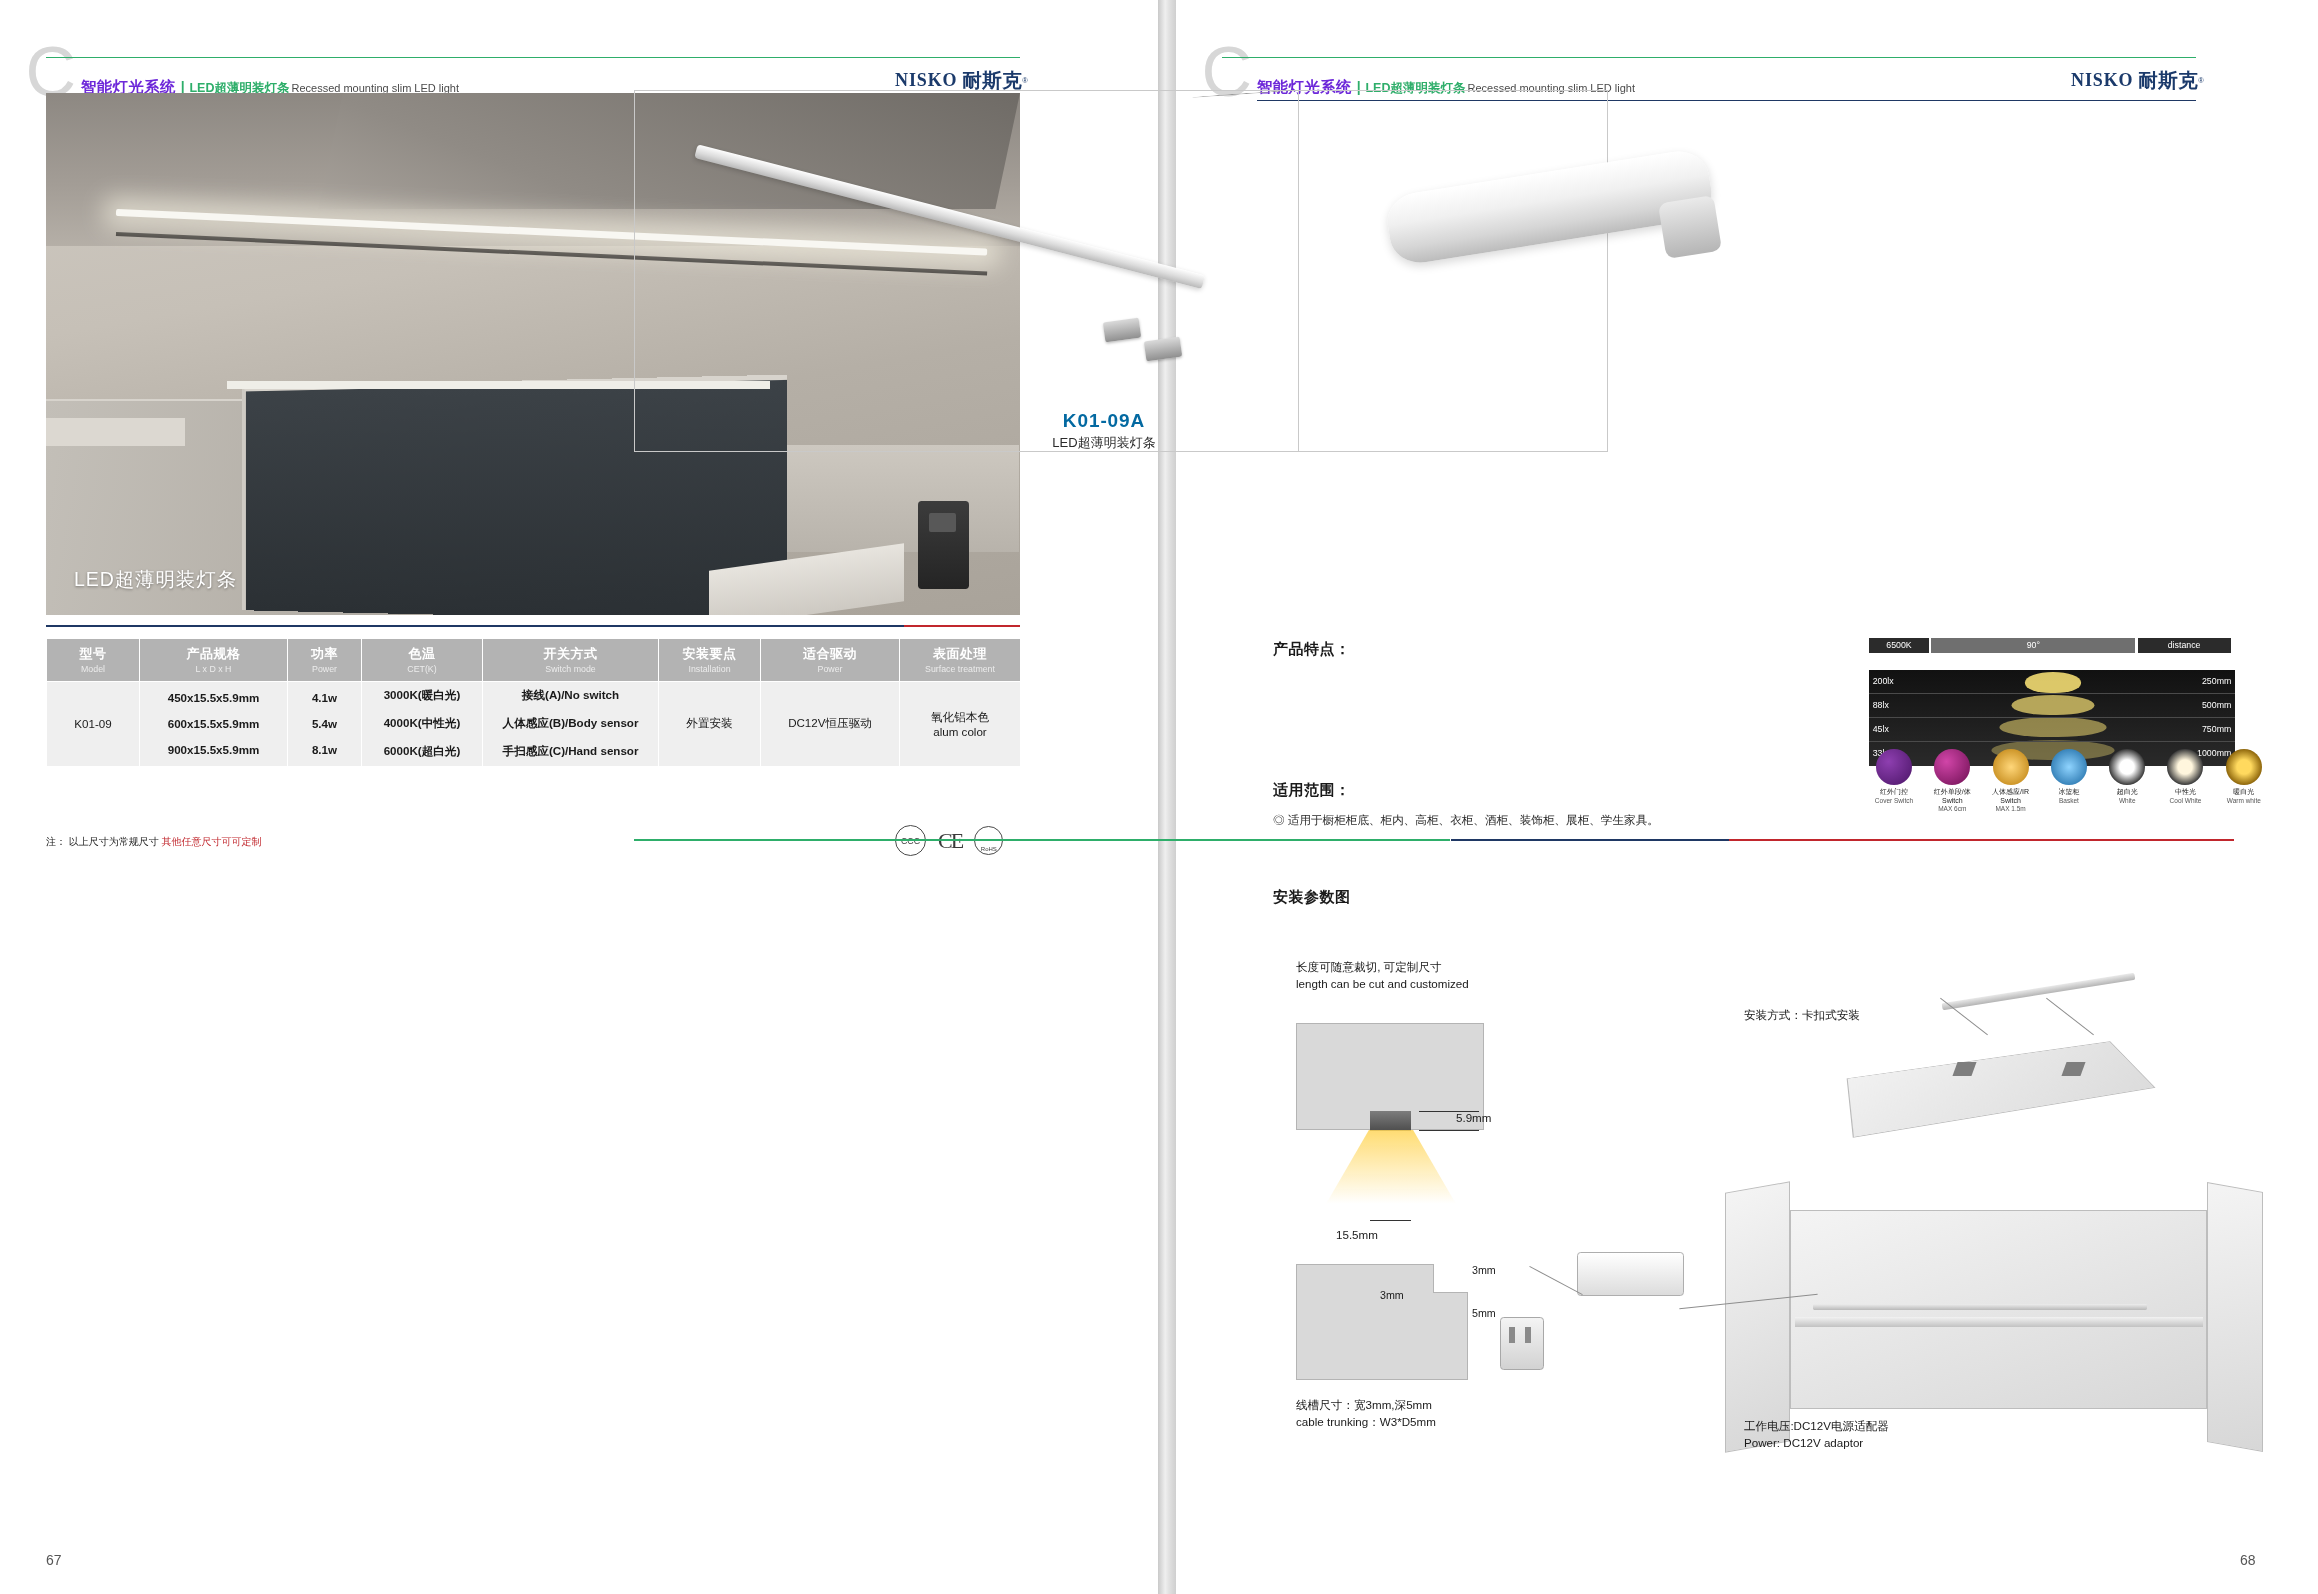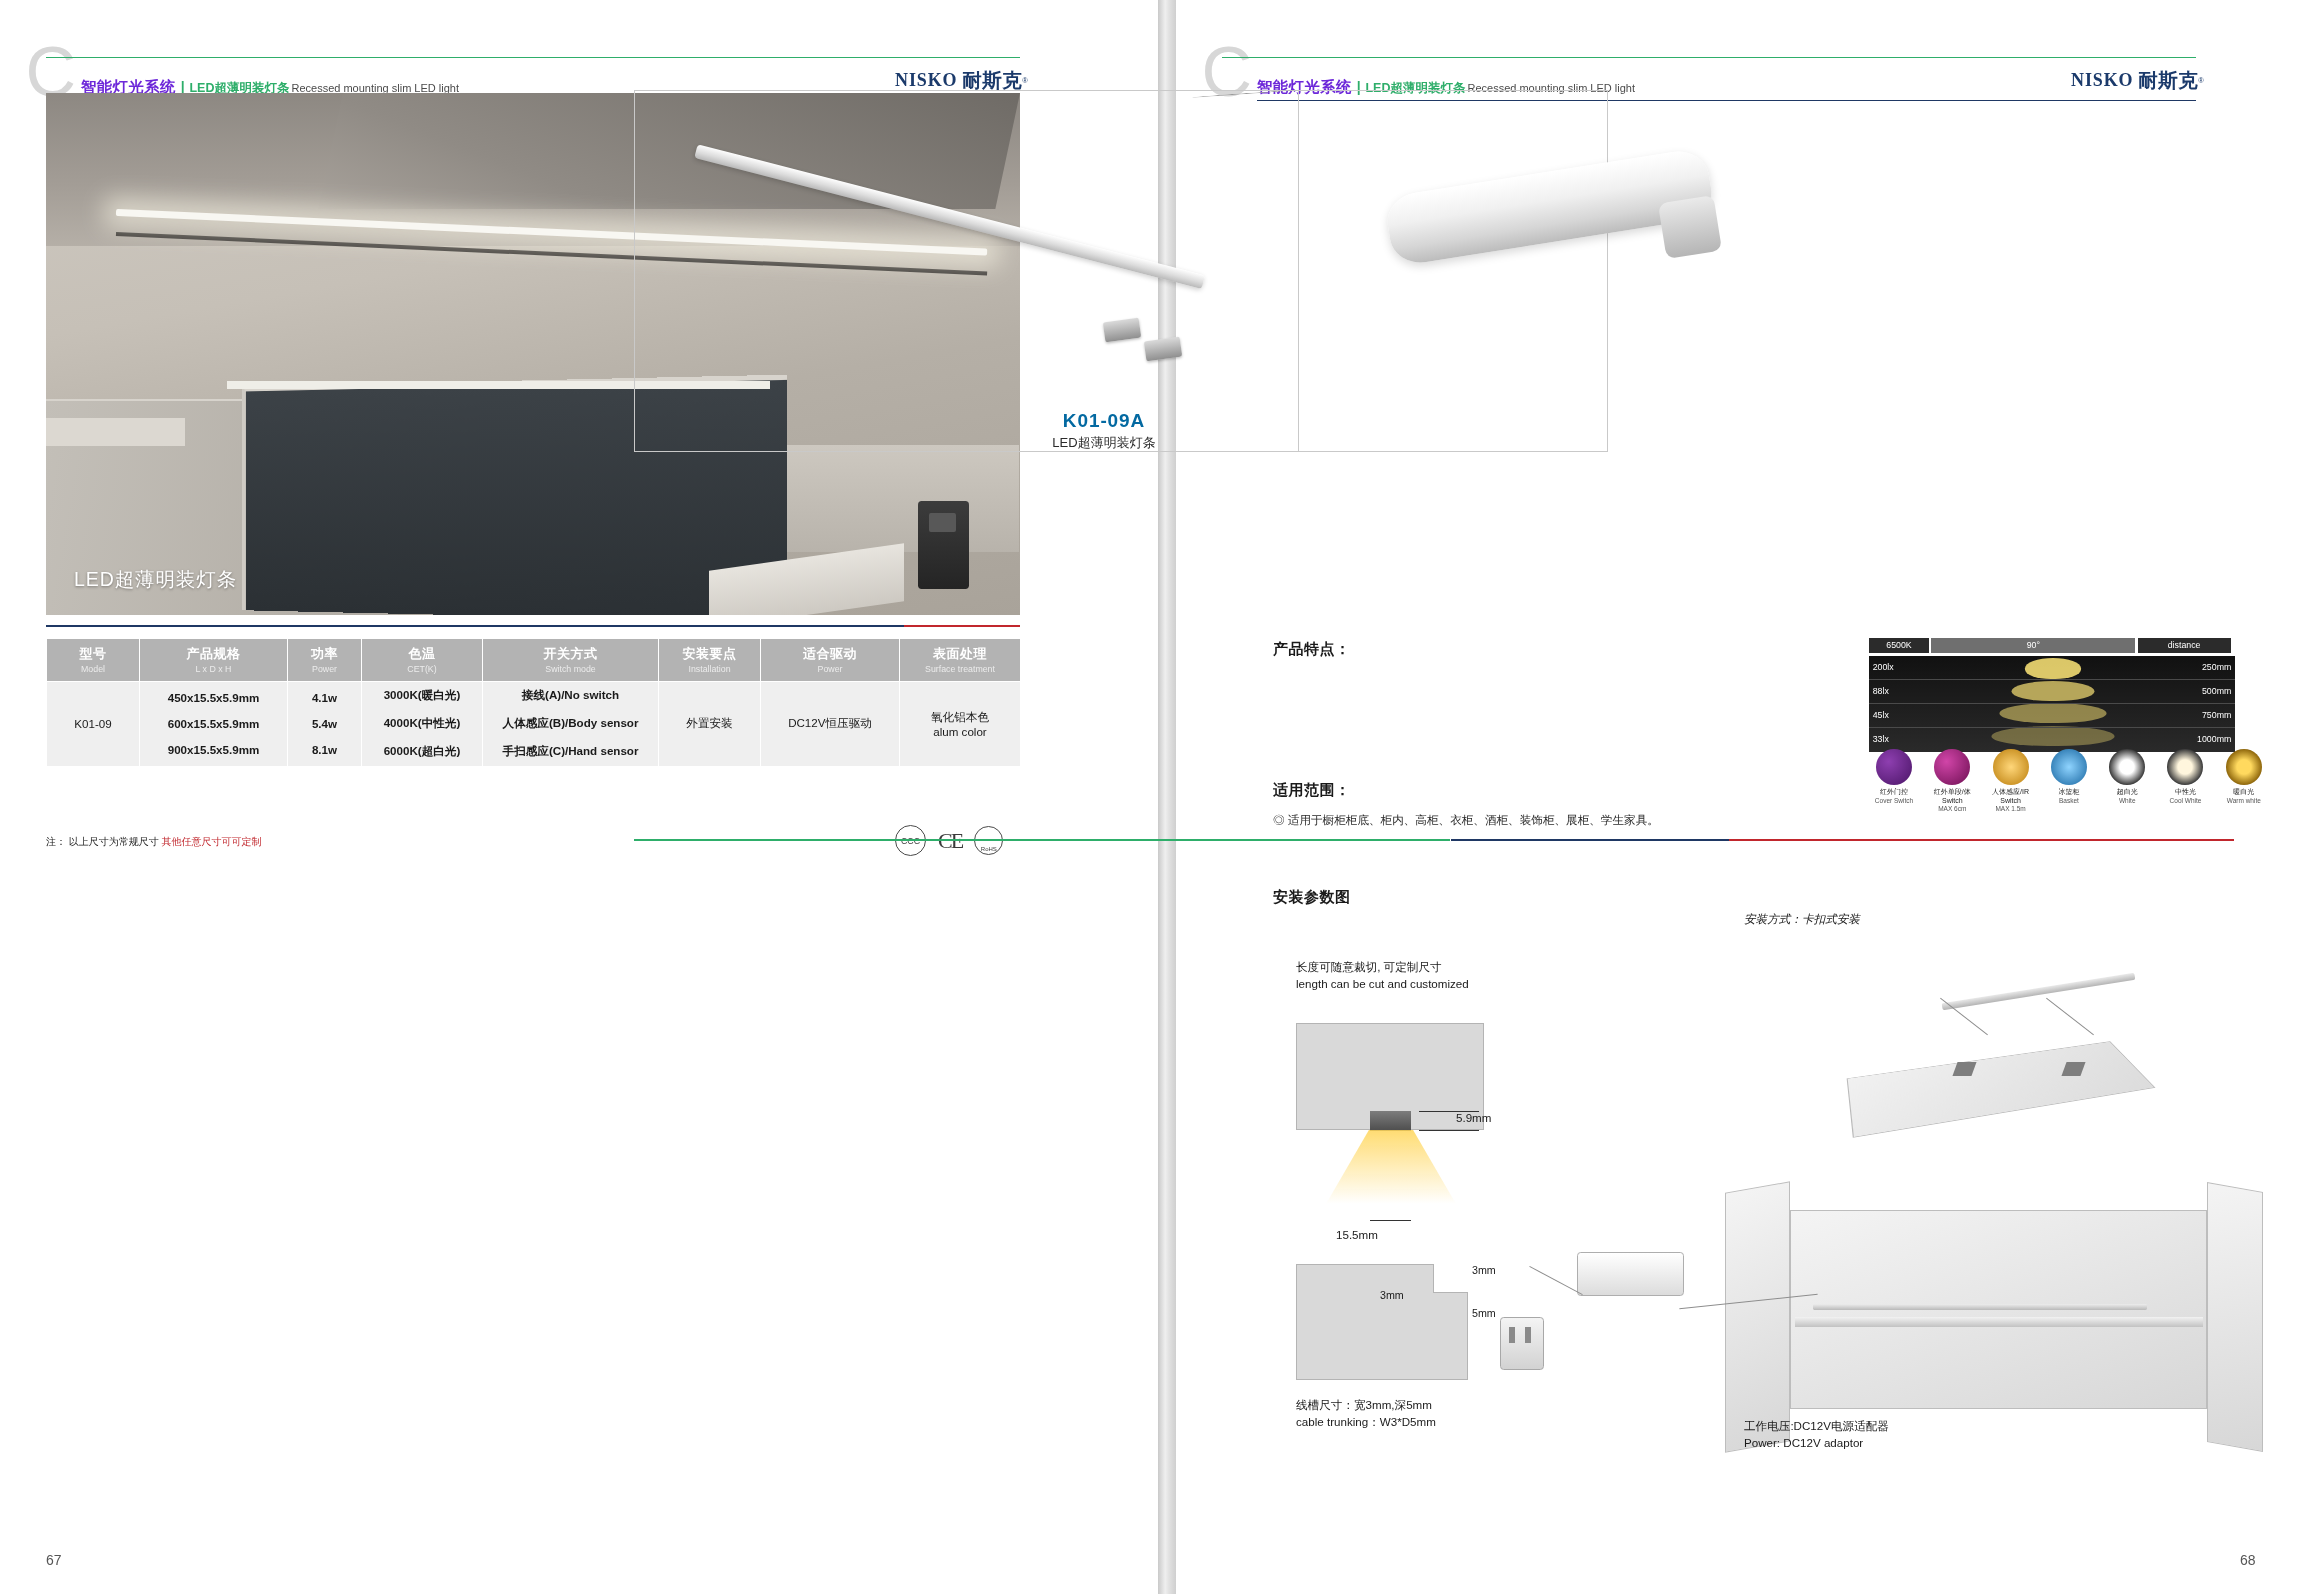--- a/index.html
+++ b/index.html
@@ -132,21 +132,21 @@
   .bullets div::before { content:"◎ "; color:#2b2b2b; }
 
   
   .luxwrap { position:absolute; left:1869px; top:638px; width:366px; }
   .luxhead { display:flex; gap:2.3px; }
   .luxhead span { font-size:8.8px; color:#ffffff; background:#2b2b2b;
     padding:2.3px 0; text-align:center; }
   .lh1 { width:60px; }
   .lh2 { width:204px; background:#6f6f6f !important; }
   .lh3 { width:93px; }
-  .luxbody { position:relative; margin-top:3px; height:96px;
+  .luxbody { position:relative; margin-top:17px; height:96px;
     background:linear-gradient(180deg,#111,#2a2a2a); overflow:hidden; }
   .luxrow { position:absolute; left:0; width:100%; height:24px;
     border-bottom:0.5px solid #4a4a4a; box-sizing:border-box; }
   .luxval { position:absolute; left:3.7px; font-size:8.8px; color:#ffffff; }
   .luxdist { position:absolute; right:3.7px; font-size:8.8px; color:#ffffff; }
   .cone { position:absolute; left:121px; top:0; width:125px; height:93px; }
   .cone i { position:absolute; left:50%; transform:translateX(-50%);
     background:rgba(255,232,120,.85); border-radius:50% 50% 46% 46%; }
 
   .icons { position:absolute; left:1869px; top:749px; display:flex; gap:8.3px; }
@@ -458,21 +458,21 @@
     <div class="dwg2"></div>
     <div class="dwg2-notch"></div>
     <div class="dim-txt" style="left:1380px; top:1289px; font-size:10.7px;">3mm</div>
     <div class="dim-txt" style="left:1472px; top:1264px; font-size:10.7px;">3mm</div>
     <div class="dim-txt" style="left:1472px; top:1307px; font-size:10.7px;">5mm</div>
     <div class="dwg-label" style="left:1296px; top:1396px;">
       <div>线槽尺寸：宽3mm,深5mm</div>
       <div>cable trunking：W3*D5mm</div>
     </div>
 
-    <div class="dwg-label" style="left:1744px; top:910px;font-style:italic;">
+    <div class="dwg-label" style="left:1744px; top:1006px;">
       <div>安装方式：卡扣式安装</div>
     </div>
 
     <div class="panel" style="left:1853px; top:1032px; width:292px; height:102px;
          transform:perspective(556px) rotateX(58deg) rotateZ(-16deg);"></div>
     <div style="position:absolute; left:1941px; top:988px; width:195px; height:7.4px;
          background:linear-gradient(180deg,#e9e9e9,#b4b4b4); transform:rotate(-9deg); border-radius:1.9px;"></div>
     <div class="wire" style="left:1934px; top:1016px; width:60px; transform:rotate(38deg);"></div>
     <div class="wire" style="left:2040px; top:1016px; width:60px; transform:rotate(38deg);"></div>
     <div style="position:absolute; left:1955px; top:1062px; width:18.5px; height:14px; background:#7e7e7e; transform:skewX(-20deg);"></div>

